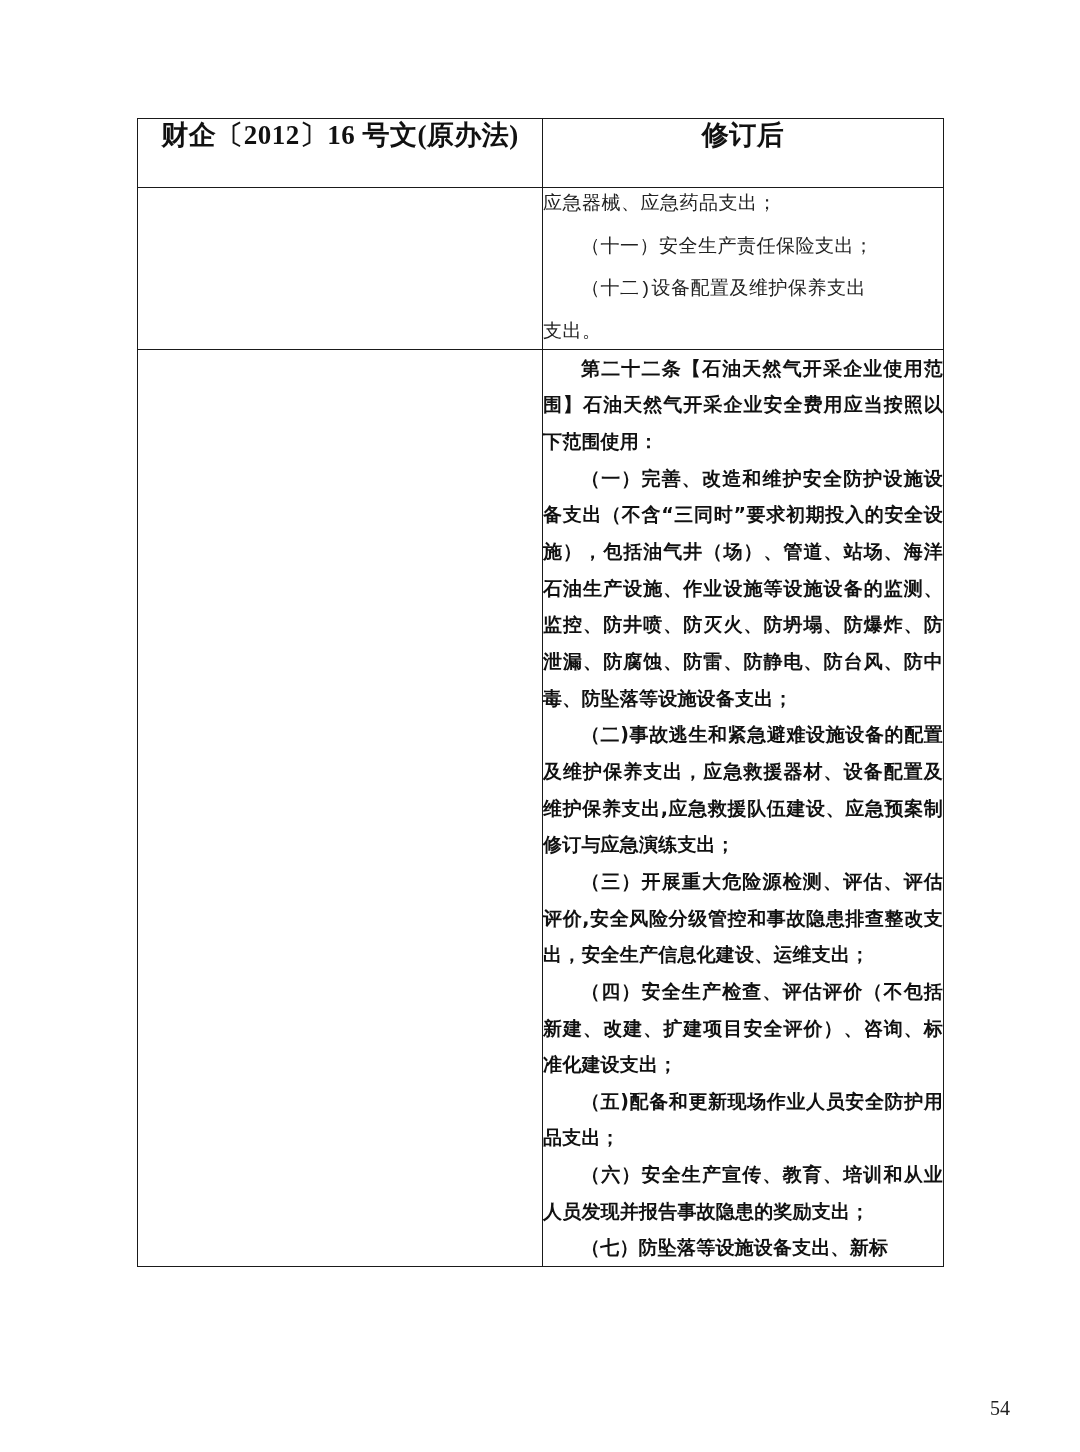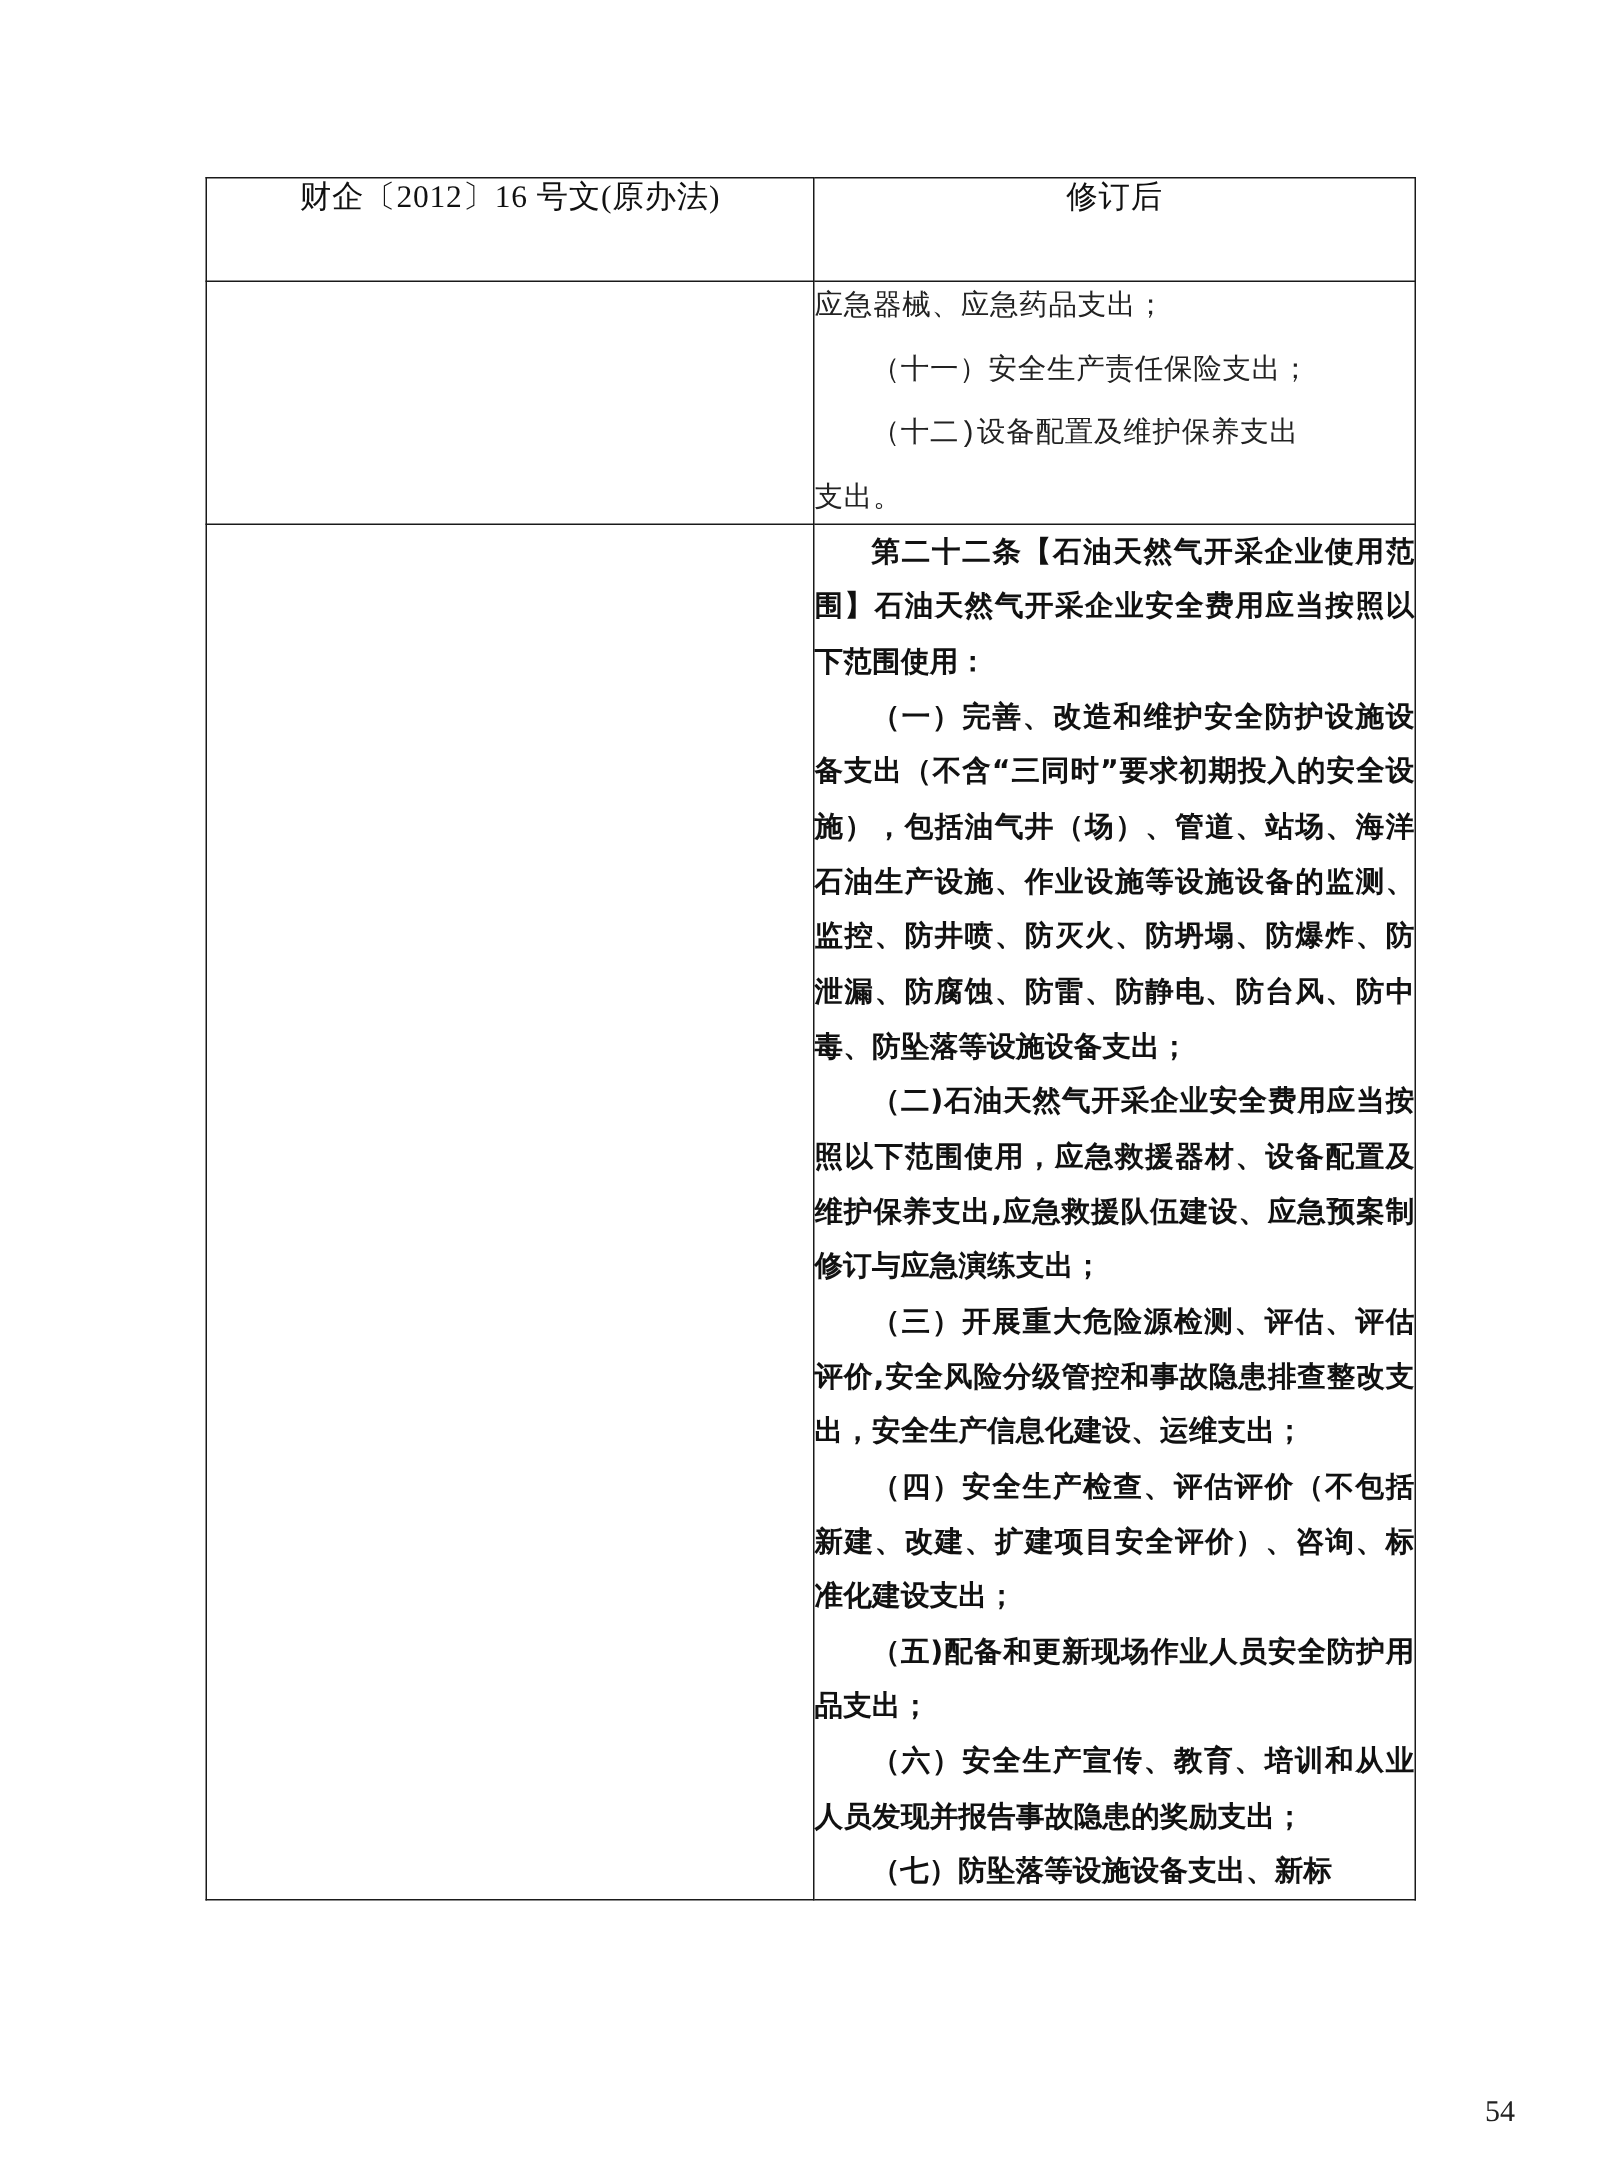--- a/index.html
+++ b/index.html
@@ -40,24 +40,24 @@
   .col-right { width: 401px; }
 
   
   .hdr-cell {
     height: 68px;
     text-align: center;
     vertical-align: middle;
   }
   .hdr-text {
     font-family: "Liberation Serif", "DejaVu Serif", serif;
-    font-size: 21px;
+    font-size: 27px;
     letter-spacing: 0.5px;
     line-height: 1.2;
-    font-weight: 400;
+    font-weight: 700;
   }
 
   
   .cell-pad-a {
     padding: 12px 18px 14px 18px;
   }
   .small-serif p {
     margin: 0 0 10px 0;
     font-family: Liberation Mono, monospace;
     font-size: 19px;
@@ -130,21 +130,21 @@
       </tr>
 
       <tr>
         <td class="cell-pad-b">
           <div class="empty-left"></div>
         </td>
         <td class="cell-pad-b">
           <div class="body-text">
             <p class="ind">第二十二条【石油天然气开采企业使用范围】石油天然气开采企业安全费用应当按照以下范围使用：</p>
             <p class="ind">（一）完善、改造和维护安全防护设施设备支出（不含“三同时”要求初期投入的安全设施），包括油气井（场）、管道、站场、海洋石油生产设施、作业设施等设施设备的监测、监控、防井喷、防灭火、防坍塌、防爆炸、防泄漏、防腐蚀、防雷、防静电、防台风、防中毒、防坠落等设施设备支出；</p>
-            <p class="ind">（二)石油天然气开采企业安全费用应当按照以下范围使用，应急救援器材、设备配置及维护保养支出,应急救援队伍建设、应急预案制修订与应急演练支出；</p>
+            <p class="ind">（二)事故逃生和紧急避难设施设备的配置及维护保养支出，应急救援器材、设备配置及维护保养支出,应急救援队伍建设、应急预案制修订与应急演练支出；</p>
             <p class="ind">（三）开展重大危险源检测、评估、评估评价,安全风险分级管控和事故隐患排查整改支出，安全生产信息化建设、运维支出；</p>
             <p class="ind">（四）安全生产检查、评估评价（不包括新建、改建、扩建项目安全评价）、咨询、标准化建设支出；</p>
             <p class="ind">（五)配备和更新现场作业人员安全防护用品支出；</p>
             <p class="ind">（六）安全生产宣传、教育、培训和从业人员发现并报告事故隐患的奖励支出；</p>
             <p class="ind">（七）防坠落等设施设备支出、新标</p>
           </div>
         </td>
       </tr>
     </tbody>
   </table>

